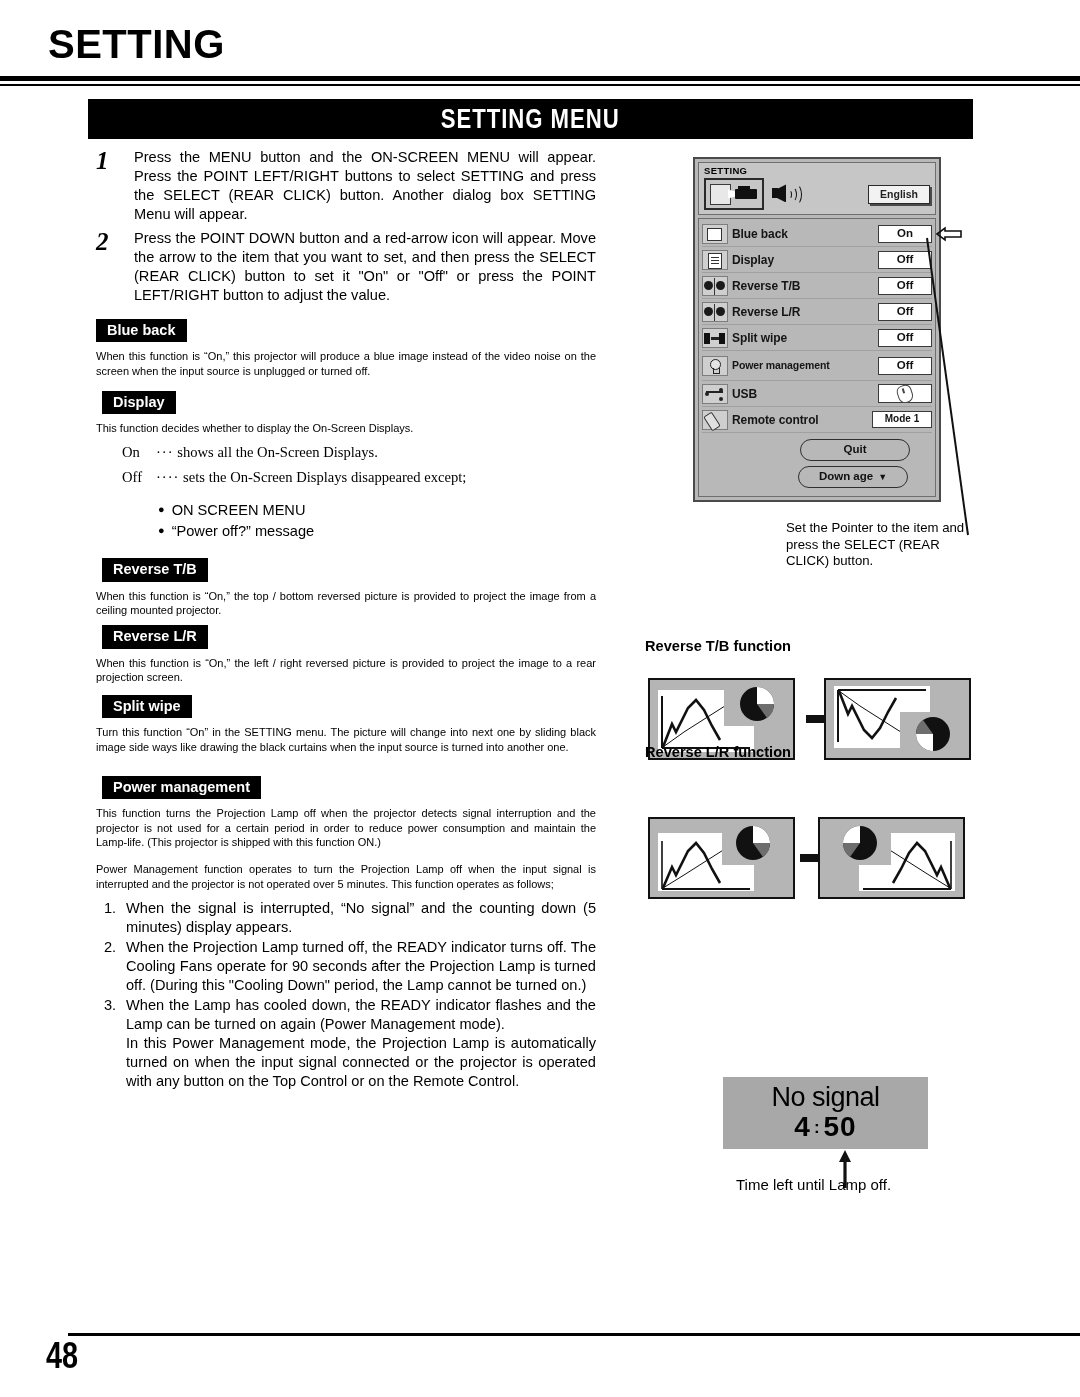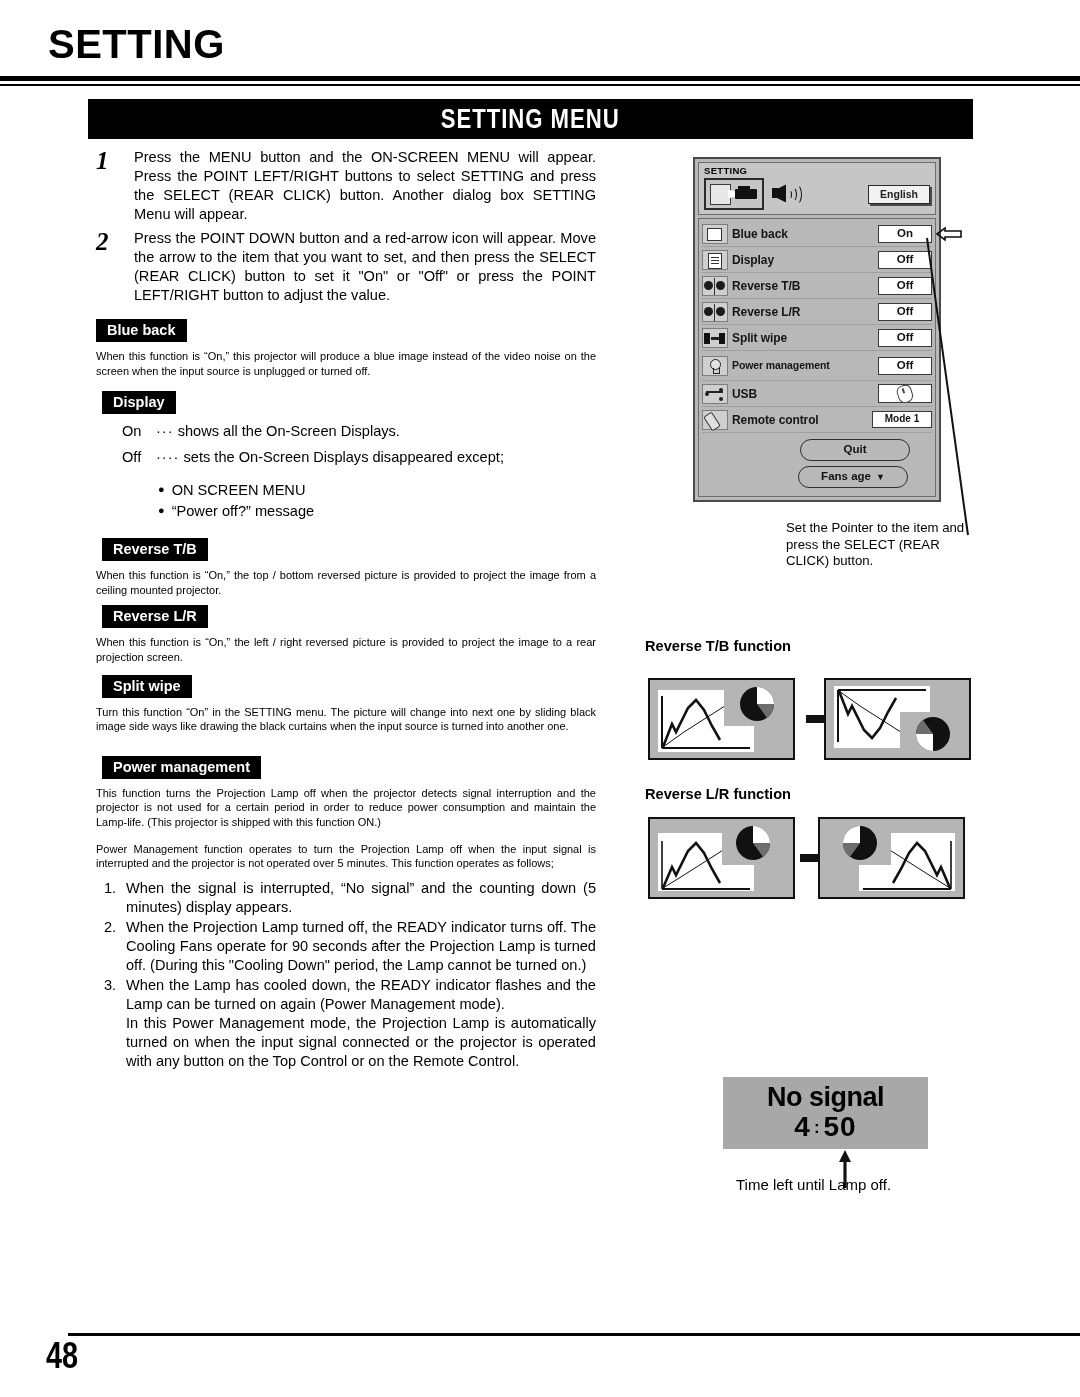--- a/index.html
+++ b/index.html
@@ -47,21 +47,21 @@
     font-size:14.5px;font-weight:bold;
     padding:3px 11px 4px 11px;margin:0 0 7px 0;line-height:1.12;
   }
   .tag.indent{margin-left:6px;}
   .para{
     font-size:11px;line-height:1.305;text-align:justify;text-align-last:left;
     margin:0 0 13px 0;
   }
   .block{margin-top:14px;}
 
-  .sub-line{font-size:14.6px;line-height:1.45;margin-left:26px;}
+  .sub-line{font-size:14.6px;line-height:1.45;margin-left:26px;font-family:Liberation Serif, serif;}
   .sub-line .lbl{display:inline-block;min-width:34px;}
   .dots{letter-spacing:1px;}
   .bullets{margin:12px;padding:0;list-style:none;margin-left:62px;}
   .bullets li{font-size:14.6px;line-height:1.45;}
   .bullets .dot{font-size:11px;vertical-align:2px;margin-right:7px;}
 
   .numlist{margin:0;padding:0;list-style:none;}
   .numlist li{display:flex;margin-bottom:1px;}
   .numlist .n{width:30px;flex:0 0 30px;font-size:14.6px;line-height:1.305;padding-left:8px;box-sizing:border-box;}
   .numlist .t{flex:1;font-size:14.6px;line-height:1.305;text-align:justify;text-align-last:left;}
@@ -199,36 +199,36 @@
   .osd-caption{
     position:absolute;left:786px;top:520px;width:200px;
     font-size:13.2px;line-height:1.26;
   }
 
   
   .fig-title{
     position:absolute;font-size:14.6px;font-weight:bold;
   }
   .fig-tb-title{left:645px;top:638px;}
-  .fig-lr-title{left:645px;top:786px;text-align:center;}
+  .fig-lr-title{left:645px;top:744px;text-align:center;}
 
   .fig{position:absolute;width:147px;height:82px;border:2px solid #111;background:#fff;box-sizing:border-box;}
   .fig .gray{position:absolute;background:#b5b5b5;}
   .fig .white{position:absolute;background:#fff;}
   .fig svg{position:absolute;left:0;top:0;}
 
   .arrowmid{position:absolute;width:34px;height:22px;}
 
   
   .nosig{
     position:absolute;left:723px;top:1077px;width:205px;height:72px;
     background:#a8a8a8;display:flex;flex-direction:column;
     align-items:center;justify-content:center;
   }
-  .nosig .l1{font-size:27px;font-weight:bold;letter-spacing:-0.5px;line-height:1.05;}
+  .nosig .l1{font-size:27px;font-weight:normal;letter-spacing:-0.5px;line-height:1.05;}
   .nosig .l2{font-size:28px;font-weight:bold;letter-spacing:1px;line-height:1.1;margin-top:1px;}
   .nosig .l2 .c{font-size:17px;vertical-align:3px;margin:0 3px;}
   .nosig-arrow{position:absolute;left:838px;top:1150px;width:14px;height:38px;}
   .nosig-cap{position:absolute;left:736px;top:1176px;font-size:15px;}
 
   
   .foot-rule{position:absolute;left:68px;top:1333px;width:1012px;height:3px;background:#000;}
   .page-num{
     position:absolute;left:46px;top:1336px;font-size:37px;font-weight:bold;
     transform:scaleX(0.78);transform-origin:left top;line-height:1.1;
@@ -259,20 +259,21 @@
       <div class="step-body">Press the POINT DOWN button and a red-arrow icon will appear.  Move the arrow to the item that you want to set, and then press the SELECT (REAR CLICK) button to set it "On" or "Off" or press the POINT LEFT/RIGHT button to adjust the value.</div>
     </div>
 
     <div class="block">
       <div class="tag">Blue back</div>
       <div class="para">When this function is “On,” this projector will produce a blue image instead of the video noise on the screen when the input source is unplugged or turned off.</div>
     </div>
 
     <div class="block" style="margin-top:2px;">
       <div class="tag indent">Display</div>
+      <div class="para" style="margin-bottom:6px;">This function decides whether to display the On-Screen Displays.</div>
       <div class="sub-line">
         <span class="lbl">On</span><span class="dots">···</span> <span>shows all the On-Screen Displays.</span>
       </div>
       <div class="sub-line" style="margin-top:4px;">
         <span class="lbl">Off</span><span class="dots">····</span> <span>sets the On-Screen Displays disappeared except;</span>
       </div>
       <ul class="bullets">
         <li><span class="dot">●</span><span>ON SCREEN MENU</span></li>
         <li><span class="dot">●</span><span>“Power off?” message</span></li>
       </ul>
@@ -419,21 +420,21 @@
       <div class="osd-row">
         <div class="ic">
             <div class="rc"></div>
           </div>
         <div class="lb">Remote control</div>
         <div class="val wide">Mode 1</div>
       </div>
 
       <div class="osd-foot">
         <div class="pill quit">Quit</div>
-        <div class="pill lamp"><span>Fans age</span><span class="cd">▼</span></div>
+        <div class="pill lamp"><span>Down age</span><span class="cd">▼</span></div>
       </div>
     </div>
   </div>
 
   <svg class="leader" viewBox="0 0 300 400">
     <line x1="237" y1="88" x2="278" y2="385" stroke="#111" stroke-width="2"></line>
   </svg>
 
   <div class="osd-caption">Set the Pointer to the item and press the SELECT (REAR CLICK) button.</div>
 

